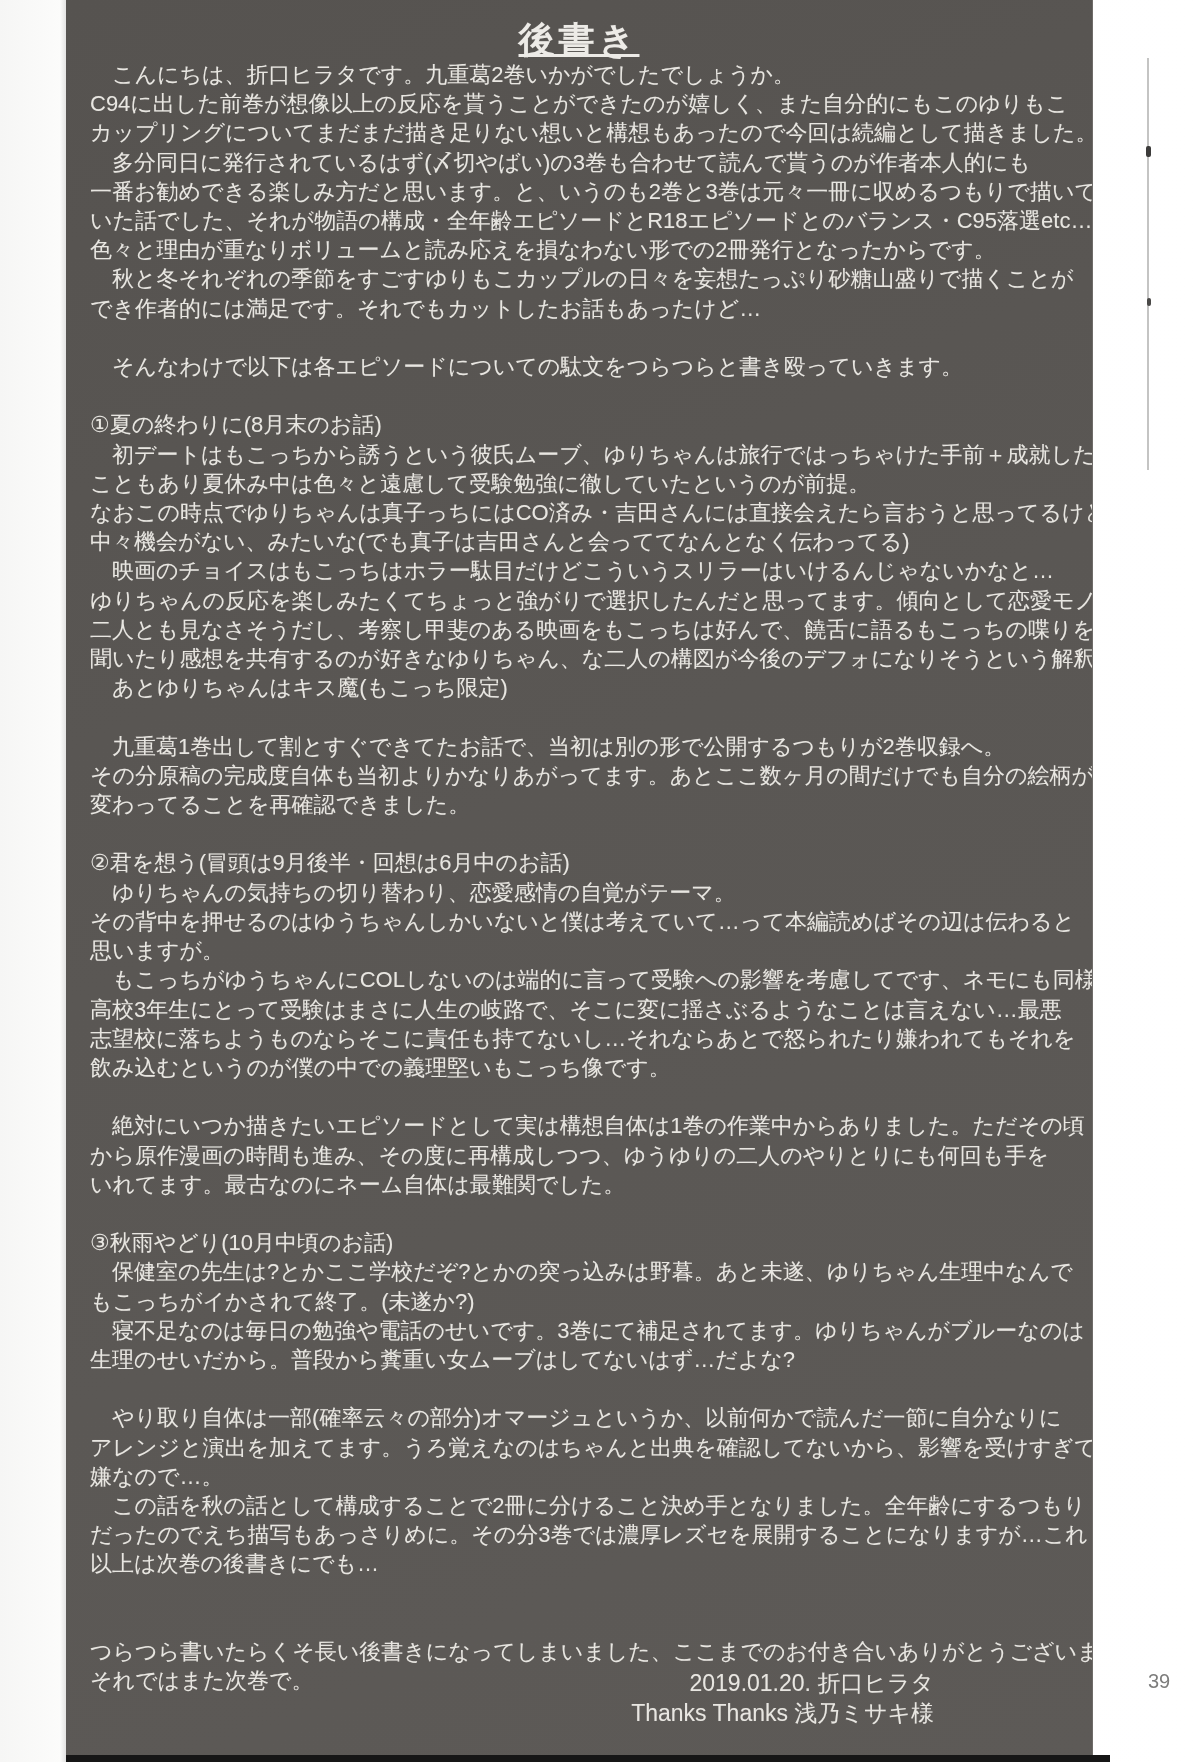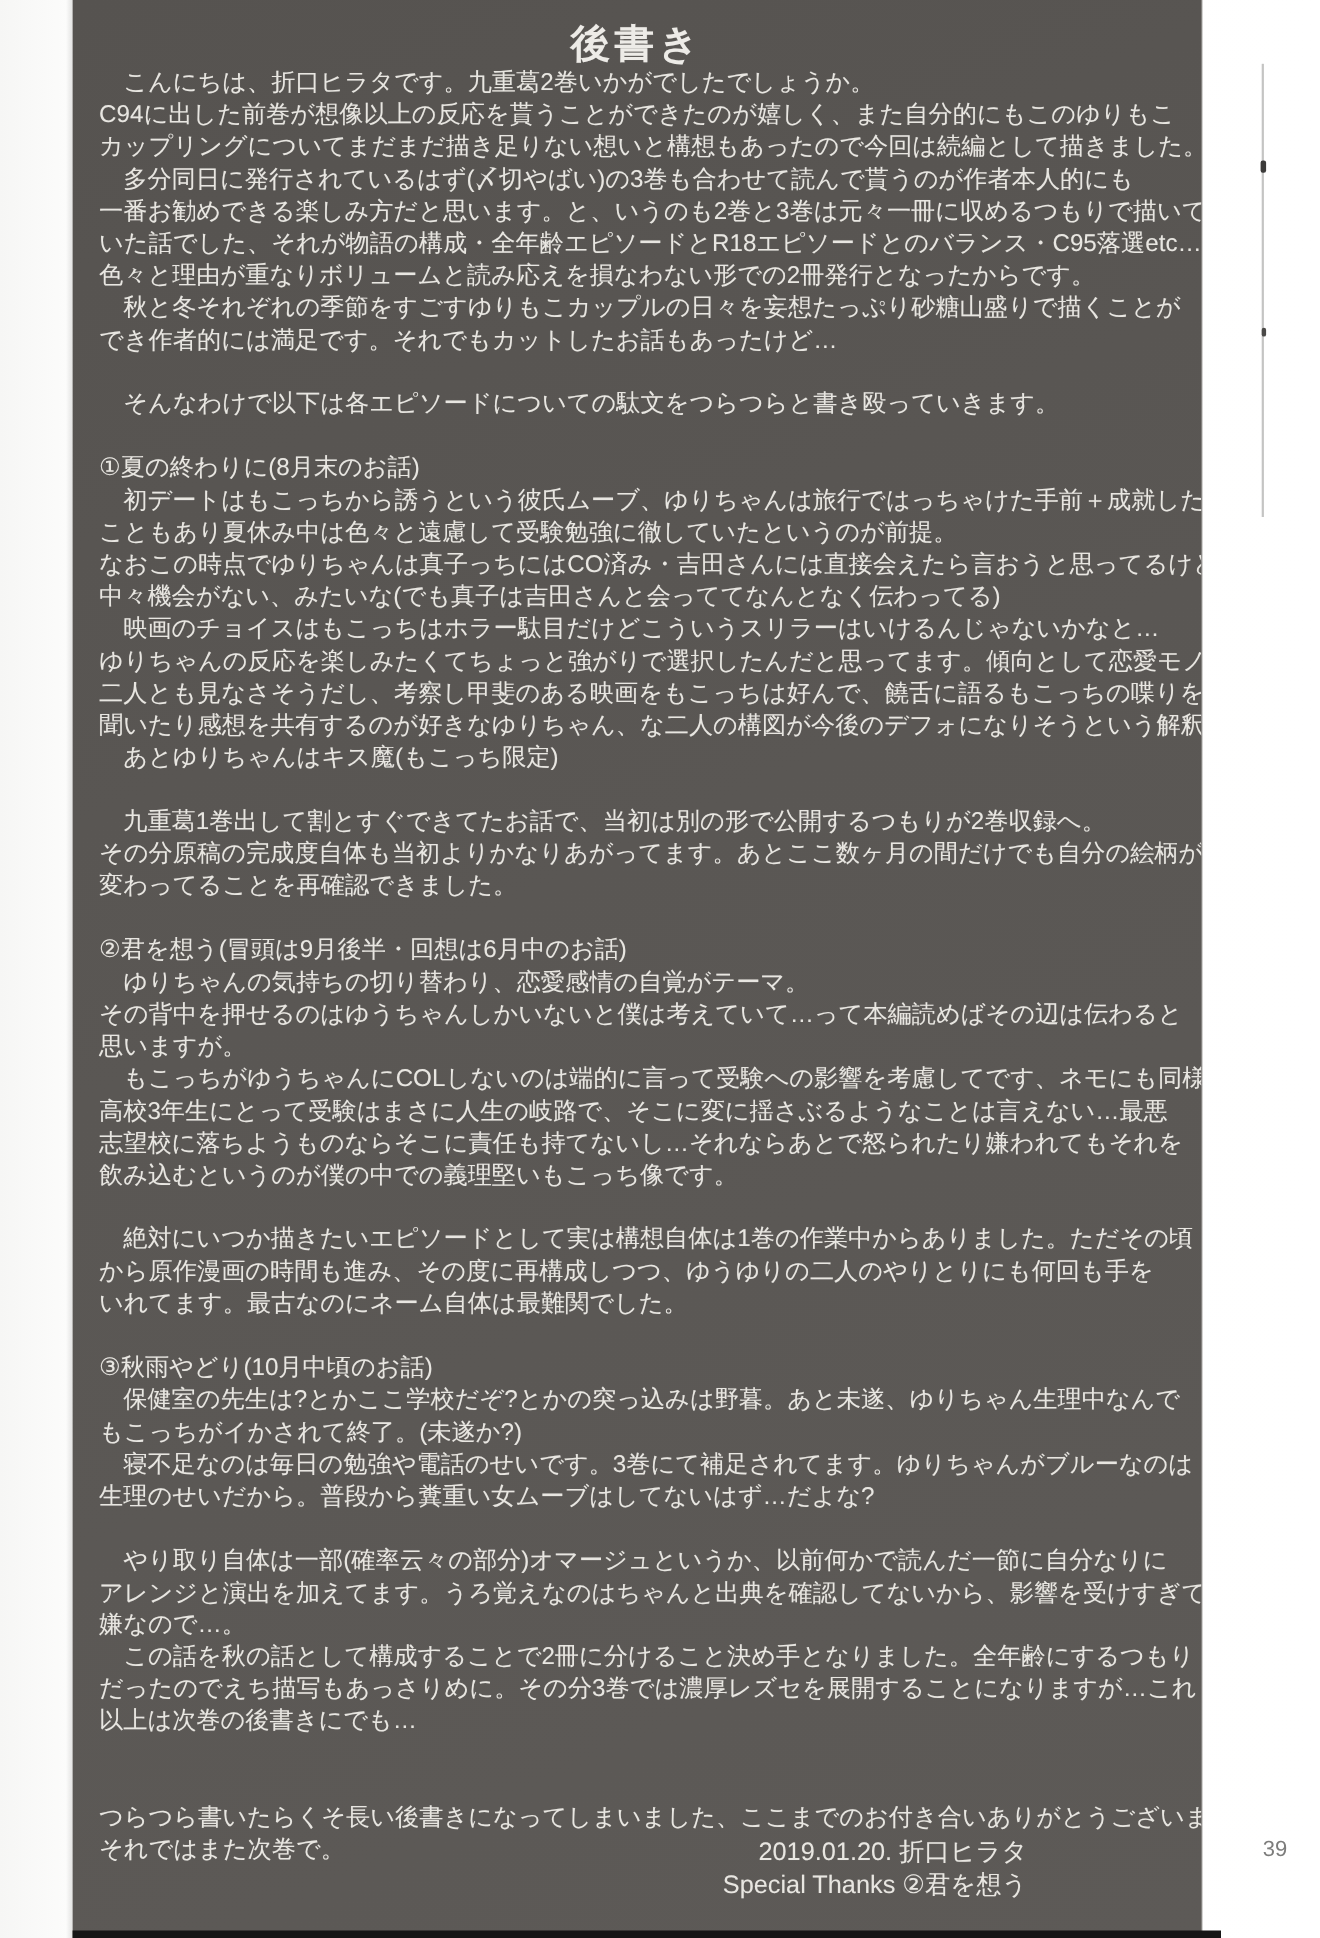--- a/index.html
+++ b/index.html
@@ -30,20 +30,21 @@
     position: absolute;
     top: 16px;
     left: 0;
     width: 100%;
     text-align: center;
     font-size: 36px;
     font-weight: 600;
     letter-spacing: 4px;
     color: #edebe7;
     text-shadow: 0 0 1px rgba(255,255,255,0.25);
+    text-decoration: underline;
   }
   .body-text {
     position: absolute;
     top: 60px;
     left: 24px;
     width: 995px;
     font-size: 22px;
     line-height: 29.2px;
     color: #e8e6e1;
     white-space: pre;
@@ -172,21 +173,21 @@
 　この話を秋の話として構成することで2冊に分けること決め手となりました。全年齢にするつもり
 だったのでえち描写もあっさりめに。その分3巻では濃厚レズセを展開することになりますが…これ
 以上は次巻の後書きにでも…
 
 
 つらつら書いたらくそ長い後書きになってしまいました、ここまでのお付き合いありがとうございます。
 それではまた次巻で。</div>
 
     <div class="signature">
       <div>2019.01.20.  折口ヒラタ</div>
-      <div>Special Thanks ②君を想う</div>
+      <div>Thanks Thanks 浅乃ミサキ様</div>
     </div>
   </div>
 
   <div class="page-number">39</div>
 
   <div class="bottom-shadow"></div>
   <div class="edge-line"></div>
   <div class="speck-1"></div>
   <div class="speck-2"></div>
 

